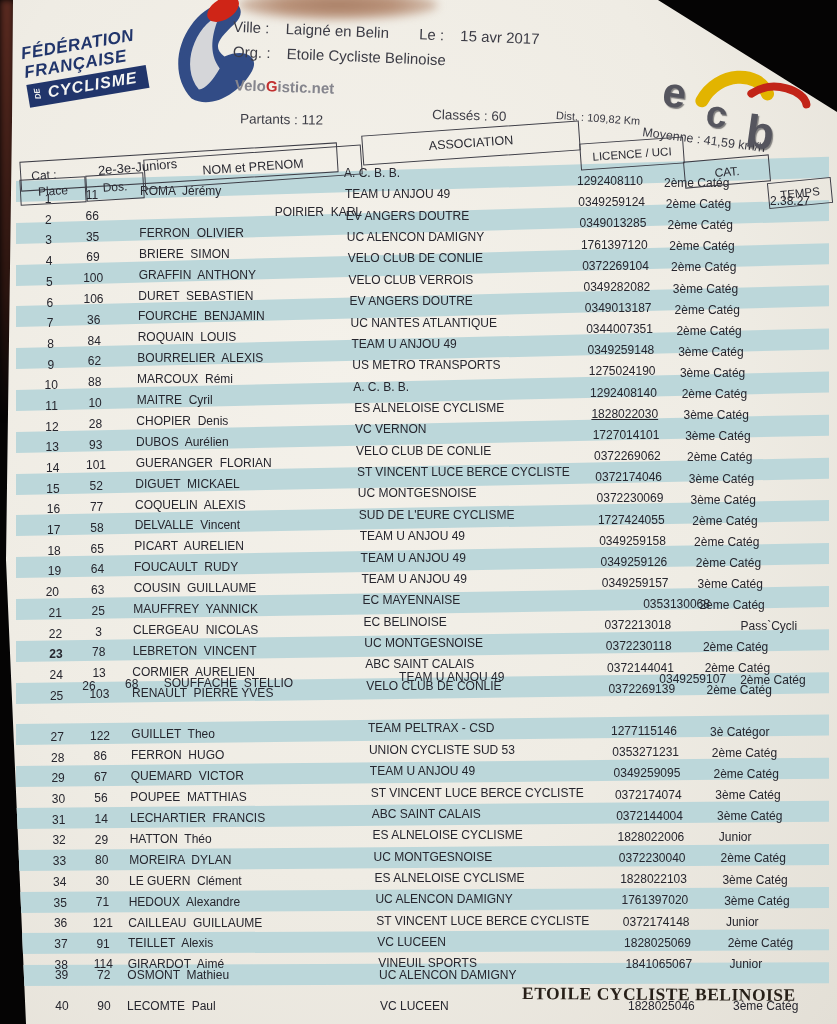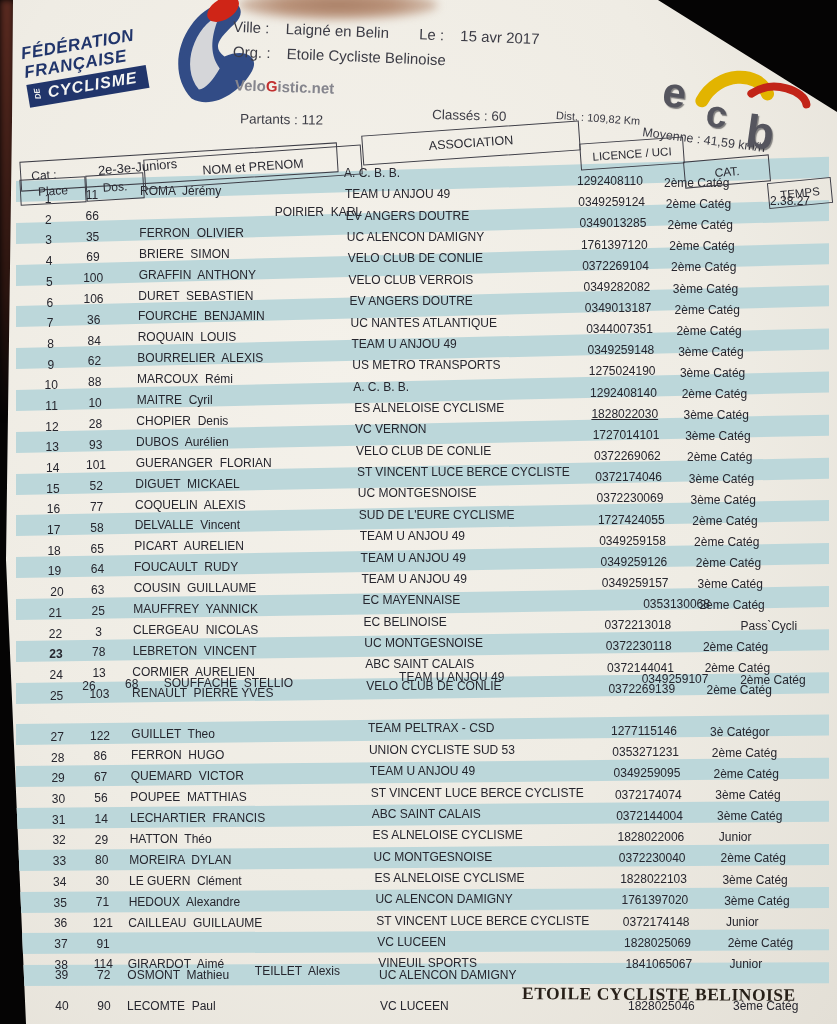--- a/index.html
+++ b/index.html
@@ -321,21 +321,21 @@
         <span class="cell c0" style="left: 36.5px; top: 4.3px; width: 36px; text-align: center;">19</span>
         <span class="cell c1" style="left: 73.5px; top: 2.2px; width: 48px; text-align: center;">64</span>
         <span class="cell c2" style="left: 134px; top: 0px; width: 212px; text-align: left;">FOUCAULT  RUDY</span>
         <span class="cell c3" style="left: 360.6px; top: -9.7px; width: 232px; text-align: left;">TEAM U ANJOU 49</span>
         <span class="cell c4" style="left: 600.5px; top: -5.4px; width: 102px; text-align: left;">0349259126</span>
         <span class="cell c5" style="left: 695.8px; top: -4.3px; width: 96px; text-align: left;">2ème Catég</span>
         <span class="cell c6" style="left: 778.3px; top: 5.4px; width: 62px; text-align: left;"></span>
       </div>
         <div class="row" style="top: 578.1px;">
 
-        <span class="cell c0" style="left: 39px; top: 4.1px; width: 36px; text-align: center;">20</span>
+        <span class="cell c0" style="left: 23px; top: 4.1px; width: 36px; text-align: right;">20</span>
         <span class="cell c1" style="left: 73.8px; top: 2.1px; width: 48px; text-align: center;">63</span>
         <span class="cell c2" style="left: 133.7px; top: 0px; width: 212px; text-align: left;">COUSIN  GUILLAUME</span>
         <span class="cell c3" style="left: 361.5px; top: -9.2px; width: 232px; text-align: left;">TEAM U ANJOU 49</span>
         <span class="cell c4" style="left: 601.8px; top: -5.1px; width: 102px; text-align: left;">0349259157</span>
         <span class="cell c5" style="left: 697.6px; top: -4.1px; width: 96px; text-align: left;">3ème Catég</span>
         <span class="cell c6" style="left: 778.8px; top: 5.1px; width: 62px; text-align: left;"></span>
       </div>
         <div class="row" style="top: 599px;">
         <div class="stripe" style="transform: skewY(-0.91deg);"></div>
         <span class="cell c0" style="left: 37.2px; top: 3.9px; width: 36px; text-align: center;">21</span>
@@ -385,21 +385,21 @@
         <span class="cell c4" style="left: 608.4px; top: -3.8px; width: 102px; text-align: left;">0372269139</span>
         <span class="cell c5" style="left: 706.5px; top: -3.1px; width: 96px; text-align: left;">2ème Catég</span>
         <span class="cell c6" style="left: 781.1px; top: 3.8px; width: 62px; text-align: left;"></span>
       </div>
         <div class="row" style="top: 673px; margin-left: 32px;">
 
         <span class="cell c0" style="left: 39px; top: 2.9px; width: 36px; text-align: center;">26</span>
         <span class="cell c1" style="left: 75.7px; top: 1.4px; width: 48px; text-align: center;">68</span>
         <span class="cell c2" style="left: 131.7px; top: 0px; width: 212px; text-align: left;">SOUFFACHE  STELLIO</span>
         <span class="cell c3" style="left: 367.1px; top: -6.5px; width: 232px; text-align: left;">TEAM U ANJOU 49</span>
-        <span class="cell c4" style="left: 609.7px; top: -3.6px; width: 102px; text-align: left;">0349259107</span>
+        <span class="cell c4" style="left: 609.7px; top: -3.6px; width: 102px; text-align: center;">0349259107</span>
         <span class="cell c5" style="left: 708.2px; top: -2.9px; width: 96px; text-align: left;">2ème Catég</span>
         <span class="cell c6" style="left: 781.5px; top: 3.6px; width: 62px; text-align: left;"></span>
       </div>
         <div class="row" style="top: 724.4px;">
         <div class="stripe" style="transform: skewY(-0.67deg);"></div>
         <span class="cell c0" style="left: 39.3px; top: 2.7px; width: 36px; text-align: center;">27</span>
         <span class="cell c1" style="left: 76px; top: 1.3px; width: 48px; text-align: center;">122</span>
         <span class="cell c2" style="left: 131.3px; top: 0px; width: 212px; text-align: left;">GUILLET  Theo</span>
         <span class="cell c3" style="left: 368px; top: -6px; width: 232px; text-align: left;">TEAM PELTRAX - CSD</span>
         <span class="cell c4" style="left: 611px; top: -3.3px; width: 102px; text-align: left;">1277115146</span>
@@ -493,21 +493,21 @@
         <span class="cell c2" style="left: 128.3px; top: 0px; width: 212px; text-align: left;">CAILLEAU  GUILLAUME</span>
         <span class="cell c3" style="left: 376.3px; top: -1.8px; width: 232px; text-align: left;">ST VINCENT LUCE BERCE CYCLISTE</span>
         <span class="cell c4" style="left: 622.8px; top: -1px; width: 102px; text-align: left;">0372174148</span>
         <span class="cell c5" style="left: 725.9px; top: -0.8px; width: 96px; text-align: left;">Junior</span>
         <span class="cell c6" style="left: 786.2px; top: 1px; width: 62px; text-align: left;"></span>
       </div>
         <div class="row" style="top: 933.4px;">
         <div class="stripe" style="transform: skewY(-0.27deg);"></div>
         <span class="cell c0" style="left: 42.9px; top: 0.6px; width: 36px; text-align: center;">37</span>
         <span class="cell c1" style="left: 79.1px; top: 0.3px; width: 48px; text-align: center;">91</span>
-        <span class="cell c2" style="left: 128px; top: 0px; width: 212px; text-align: right; margin-top: 28px;">TEILLET  Alexis</span>
+        <span class="cell c2" style="left: 128px; top: 0px; width: 212px; text-align: left;">TEILLET  Alexis</span>
         <span class="cell c3" style="left: 377.2px; top: -1.4px; width: 232px; text-align: left;">VC LUCEEN</span>
         <span class="cell c4" style="left: 624.1px; top: -0.8px; width: 102px; text-align: left;">1828025069</span>
         <span class="cell c5" style="left: 727.7px; top: -0.6px; width: 96px; text-align: left;">2ème Catég</span>
         <span class="cell c6" style="left: 786.6px; top: 0.8px; width: 62px; text-align: left;"></span>
       </div>
         <div class="row" style="top: 954.3px;">
 
         <span class="cell c0" style="left: 43.3px; top: 0.4px; width: 36px; text-align: center;">38</span>
         <span class="cell c1" style="left: 79.4px; top: 0.2px; width: 48px; text-align: center;">114</span>
         <span class="cell c2" style="left: 127.7px; top: 0px; width: 212px; text-align: left;">GIRARDOT  Aimé</span>

